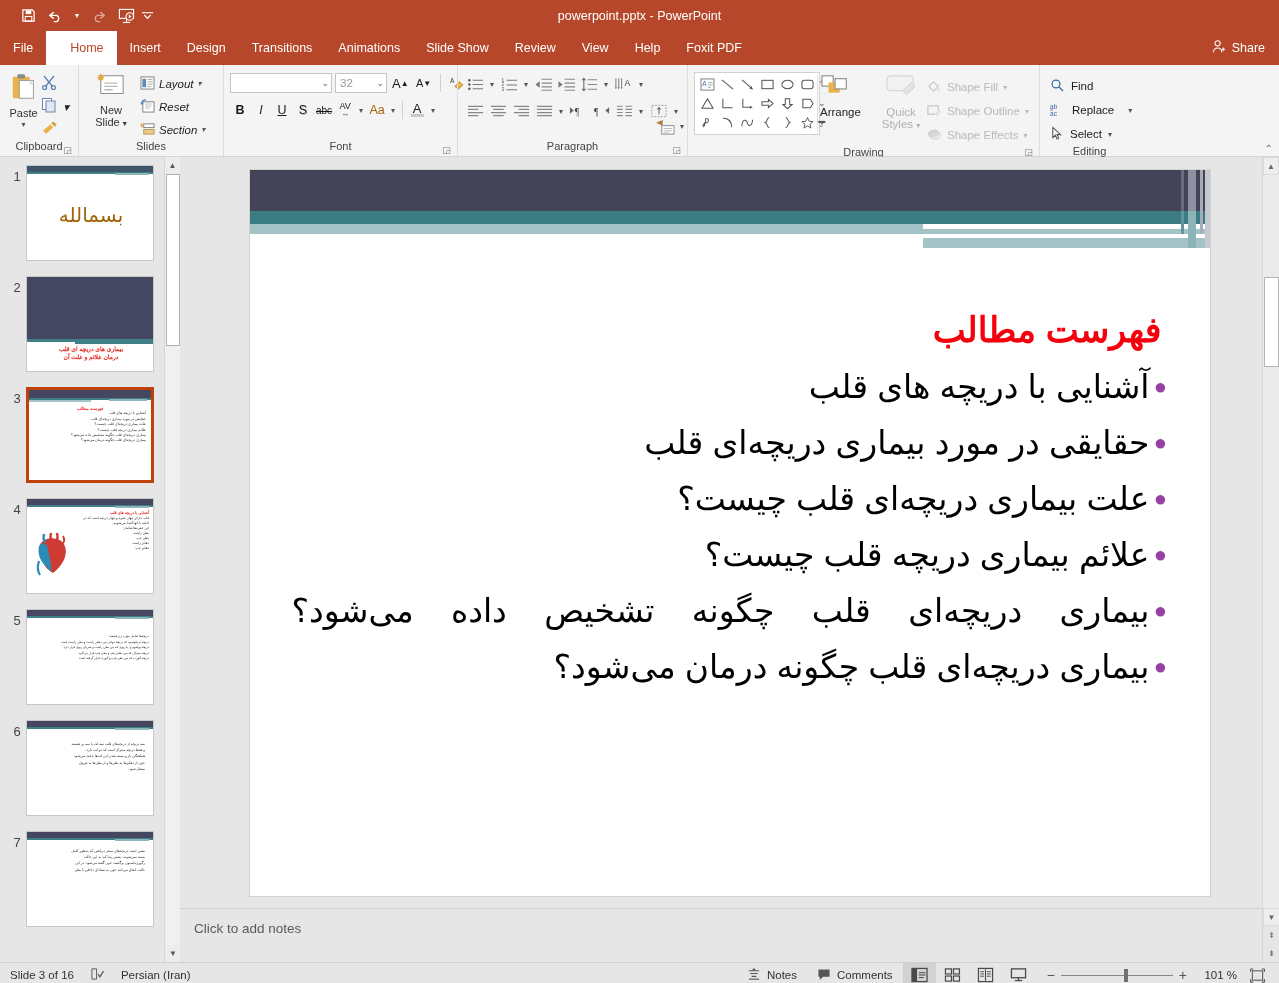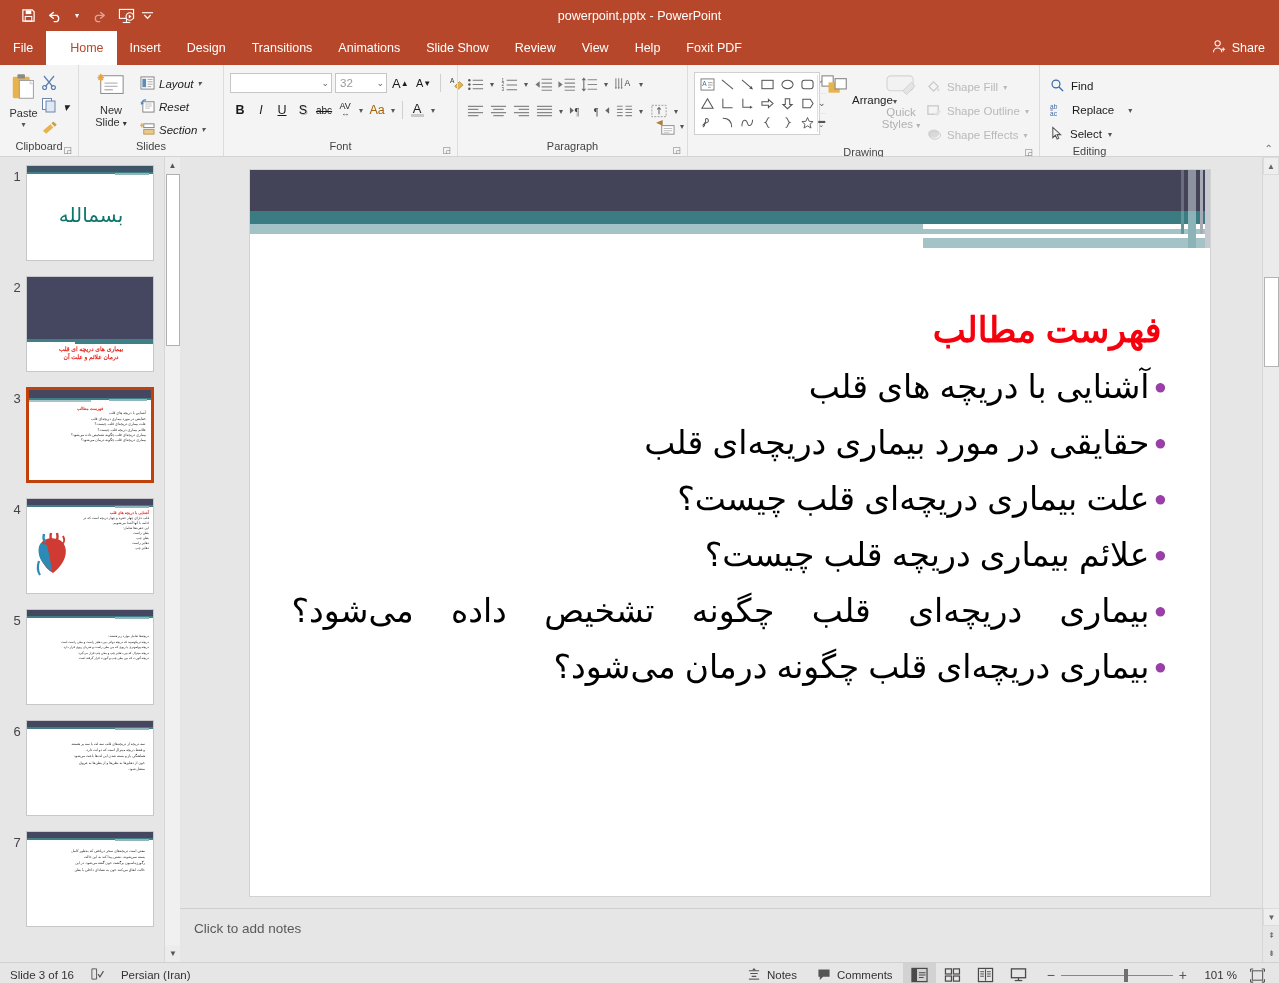--- a/index.html
+++ b/index.html
@@ -113,21 +113,21 @@
 
   
   .shapes-box {
     width: 126px; border:1px solid #d0d0d0; background:#fff; padding:2px;
     display:flex;
   }
   .shape-grid { display:grid; grid-template-columns: repeat(6, 20px); grid-template-rows: repeat(3, 19px);}
   .shape-cell { display:flex; align-items:center; justify-content:center; }
   .shape-scroll { width:18px; display:flex; flex-direction:column; border-left:1px solid #e0e0e0; }
   .ss-btn { flex:1; display:flex; align-items:center; justify-content:center; color:#555; font-size:9px; border-bottom:1px solid #e8e8e8;}
-  .arrange-col { display:flex; flex-direction:row; align-items:flex-end; width:56px; padding-top:2px;}
+  .arrange-col { display:flex; flex-direction:column; align-items:flex-start; width:56px; padding-top:2px;}
   .quick-col { display:flex; flex-direction:column; align-items:center; width:50px; padding-top:2px; color:#b0b0b0;}
   .shape-opts { display:flex; flex-direction:column; gap:2px; padding-top:4px; }
   .sopt { display:flex; align-items:center; gap:5px; font-size:11.5px; color:#b9b9b9; height:22px; }
 
   
   .edit-col { display:flex; flex-direction:column; gap:2px; padding-top:3px; }
   .ebtn { display:flex; align-items:center; gap:6px; font-size:11.5px; color:#1a1a1a; height:22px; padding:0 4px;}
   .collapse-ribbon { position:absolute; right:6px; bottom:2px; color:#666; font-size:10px; }
 
   
@@ -793,21 +793,21 @@
     <div class="thumb-list">
 
       <div class="thumb-row">
         <div class="thumb-num">1</div>
         <div class="thumb">
           <div class="mini-band">
               <div class="mb-dark" style="height:6px;background:#3e5668"></div>
               <div class="mb-teal" style="height:2px"></div>
             </div>
           <div class="mini-rt" style="top:7px;width:34px;height:2px"></div>
-          <div style="position:absolute; left:16px; top:34px; width:96px; height:30px; display:flex;align-items:center;justify-content:center;color:#0f766e;font-size:20px;direction:rtl;font-family:'DejaVu Sans',sans-serif;">بسمالله</div>
+          <div style="position:absolute; left:16px; top:34px; width:96px; height:30px; display:flex;align-items:center;justify-content:center;color:#a16207;font-size:20px;direction:rtl;font-family:'DejaVu Sans',sans-serif;">بسمالله</div>
         </div>
       </div>
 
       <div class="thumb-row">
         <div class="thumb-num">2</div>
         <div class="thumb">
           <div style="position:absolute;left:0;top:0;width:100%;height:62px;background:#454760"></div>
           <div style="position:absolute;left:0;top:62px;width:100%;height:3px;background:#3f7f86"></div>
           <div style="position:absolute;left:48px;top:65px;width:80px;height:2px;background:#3f7f86"></div>
           <div style="position:absolute;left:2px;top:68px;width:124px;text-align:center;color:#e8231a;font-size:6px;line-height:8px;direction:rtl;font-weight:bold;">

